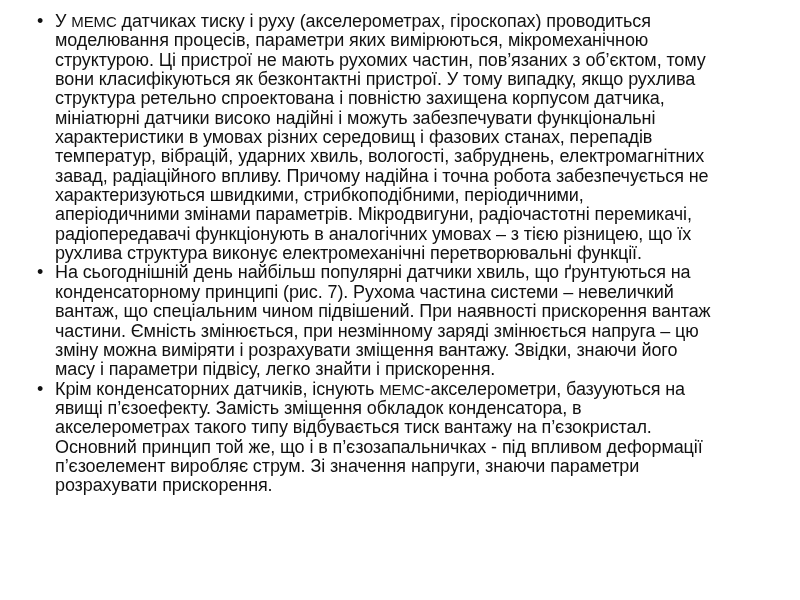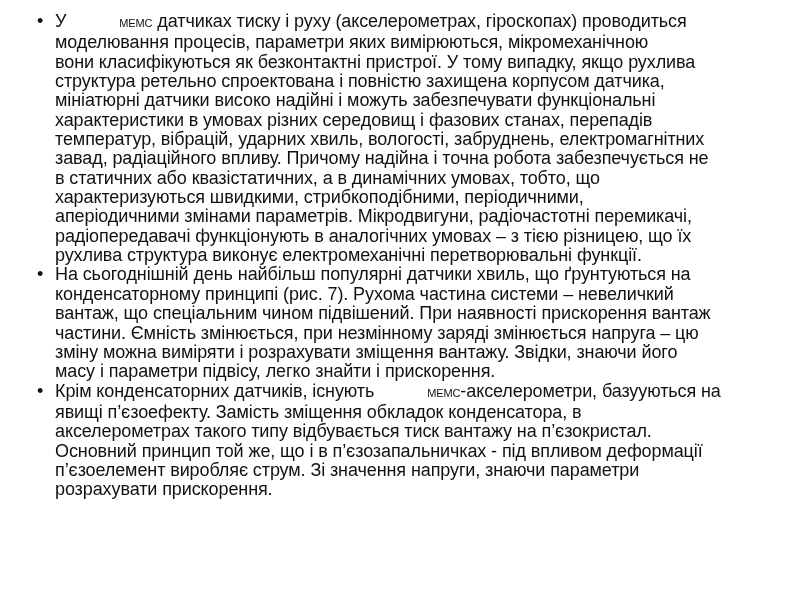--- a/index.html
+++ b/index.html
@@ -35,41 +35,40 @@
     flex: 1 1 auto;
     min-width: 0;
   }
   .line {
     font-size: 18px;
     line-height: 19.35px;
     white-space: nowrap;
     letter-spacing: -0.1px;
   }
   .sc {
-    font-size: 11px;
-    margin-left: 48px;
+    font-size: 15px;
   }
 </style>
 </head>
 <body style="background: rgb(255, 255, 255); color: rgb(17, 17, 17);">
 
 <div class="slide">
   <div>
       <div class="bullet-item">
         <span class="dot">•</span>
         <div class="lines">
           <div class="line">У <span class="sc">МЕМС</span> датчиках тиску і руху (акселерометрах, гіроскопах) проводиться</div>
           <div class="line">моделювання процесів, параметри яких вимірюються, мікромеханічною</div>
+          <div class="line">структурою. Ці пристрої не мають рухомих частин, пов’язаних з об’єктом, тому</div>
           <div class="line">вони класифікуються як безконтактні пристрої. У тому випадку, якщо рухлива</div>
           <div class="line">структура ретельно спроектована і повністю захищена корпусом датчика,</div>
           <div class="line">мініатюрні датчики високо надійні і можуть забезпечувати функціональні</div>
           <div class="line">характеристики в умовах різних середовищ і фазових станах, перепадів</div>
           <div class="line">температур, вібрацій, ударних хвиль, вологості, забруднень, електромагнітних</div>
           <div class="line">завад, радіаційного впливу. Причому надійна і точна робота забезпечується не</div>
-          <div class="line">в статичних або квазістатичних, а в динамічних умовах, тобто, що</div>
           <div class="line">характеризуються швидкими, стрибкоподібними, періодичними,</div>
           <div class="line">аперіодичними змінами параметрів. Мікродвигуни, радіочастотні перемикачі,</div>
           <div class="line">радіопередавачі функціонують в аналогічних умовах – з тією різницею, що їх</div>
           <div class="line">рухлива структура виконує електромеханічні перетворювальні функції.</div>
         </div>
       </div>
       <div class="bullet-item">
         <span class="dot">•</span>
         <div class="lines">
           <div class="line">На сьогоднішній день найбільш популярні датчики хвиль, що ґрунтуються на</div>

